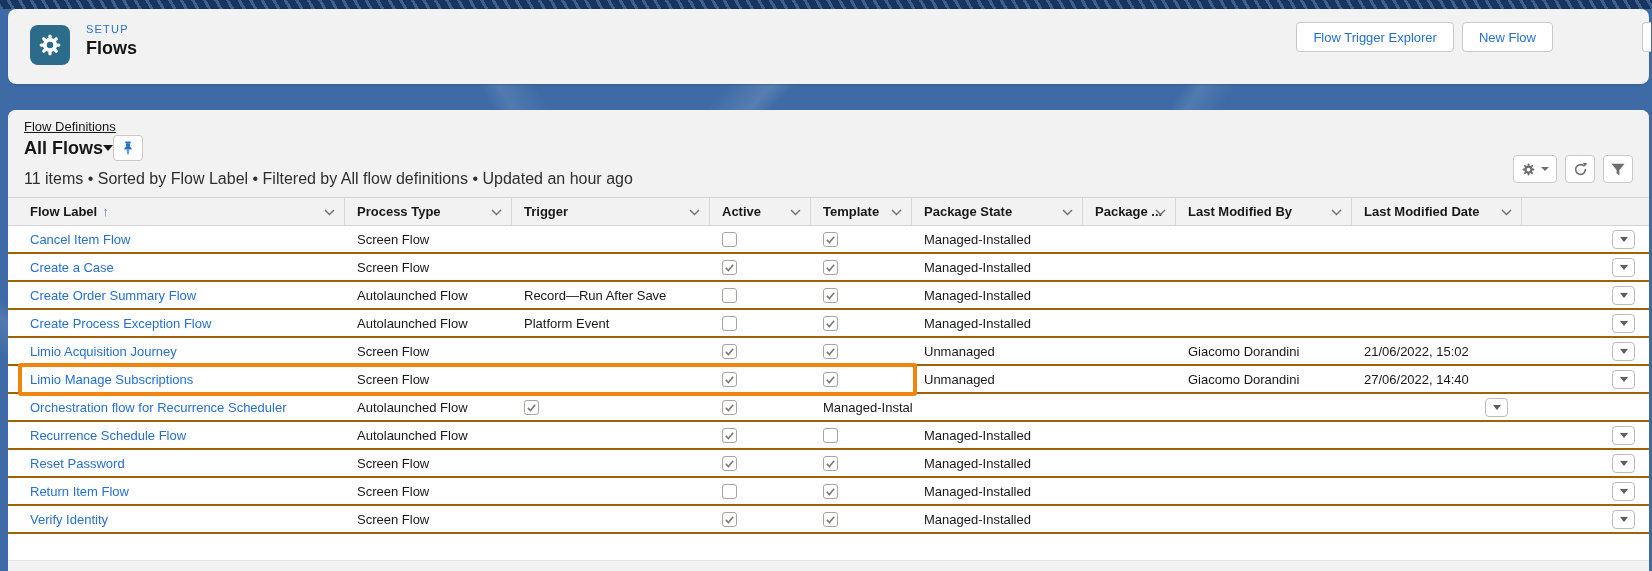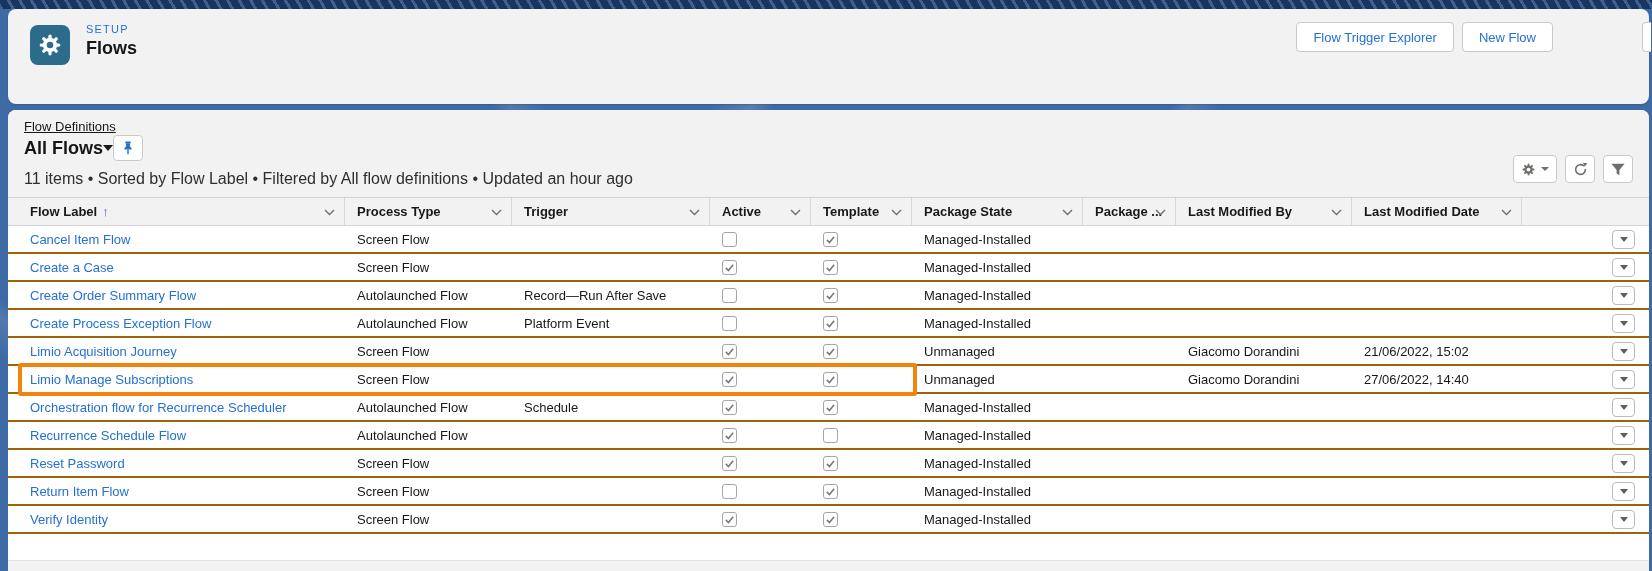--- a/index.html
+++ b/index.html
@@ -15,21 +15,21 @@
     color: #181818;
   }
   .topbar {
     position: absolute; left: 0; top: 0; width: 1652px; height: 9px;
     background: repeating-linear-gradient(60deg, rgba(96,132,182,.55) 0 3px, transparent 3px 10px), #17355f;
   }
   .card { background: #f3f2f2; box-shadow: 0 1px 2px rgba(0,0,0,.15); }
 
   
   .header-card {
-    position: absolute; left: 8px; top: 9px; width: 1641px; height: 95px;
+    position: absolute; left: 8px; top: 9px; width: 1641px; height: 75px;
     border-radius: 8px;
   }
   .obj-tile {
     position: absolute; left: 22px; top: 16px; width: 40px; height: 40px;
     border-radius: 8px; background: #2d6b8a; display: flex; align-items: center; justify-content: center;
   }
   .header-titles { position: absolute; left: 78px; top: 14px; }
   .setup-label { font-size: 11px; letter-spacing: 1.2px; color: #2570d2; font-weight: 400; }
   .page-title { font-size: 18px; font-weight: 700; margin-top: 3px; color: #161616; }
   .header-actions { position: absolute; right: 96px; top: 13px; display: flex; gap: 8px; }
@@ -427,21 +427,20 @@
           </button>
         </div>
   <div class="highlight-box" style="border-color: rgb(242, 131, 13);"></div>
       </div>
 
   <div class="tr grid-row">
     <div class="td">
           <a class="flow-link" href="#">Orchestration flow for Recurrence Scheduler</a>
         </div>
     <div class="td">Autolaunched Flow</div>
-    <div class="td">Schedule</div>
     <div class="td">
           <span class="cb checked">
       <svg width="11" height="11" viewBox="0 0 12 12">
               <path d="M2 6.5l2.8 2.8L10 3" fill="none" stroke="#7d7a77" stroke-width="1.8"></path>
             </svg>
     </span>
         </div>
     <div class="td">
           <span class="cb checked">
       <svg width="11" height="11" viewBox="0 0 12 12">

